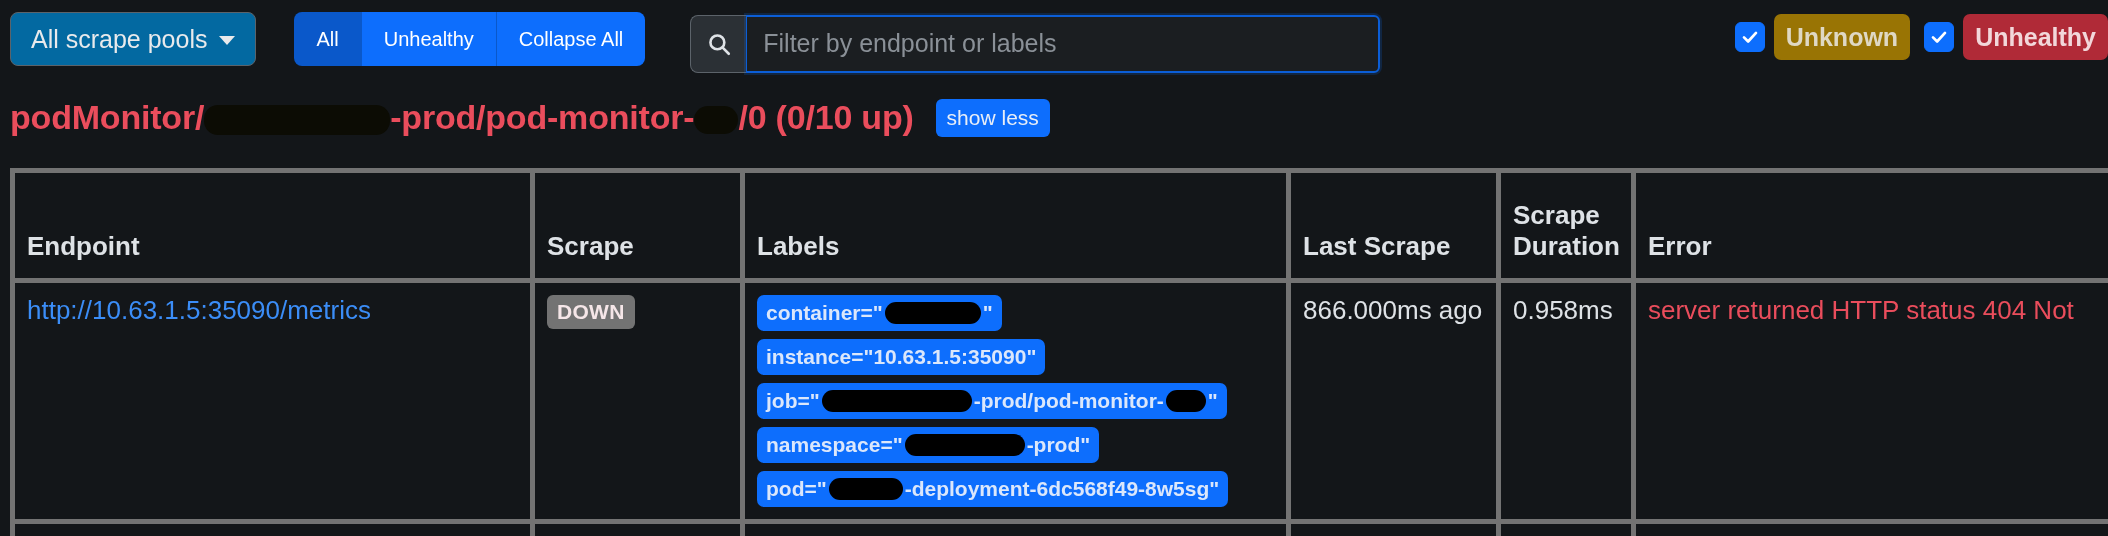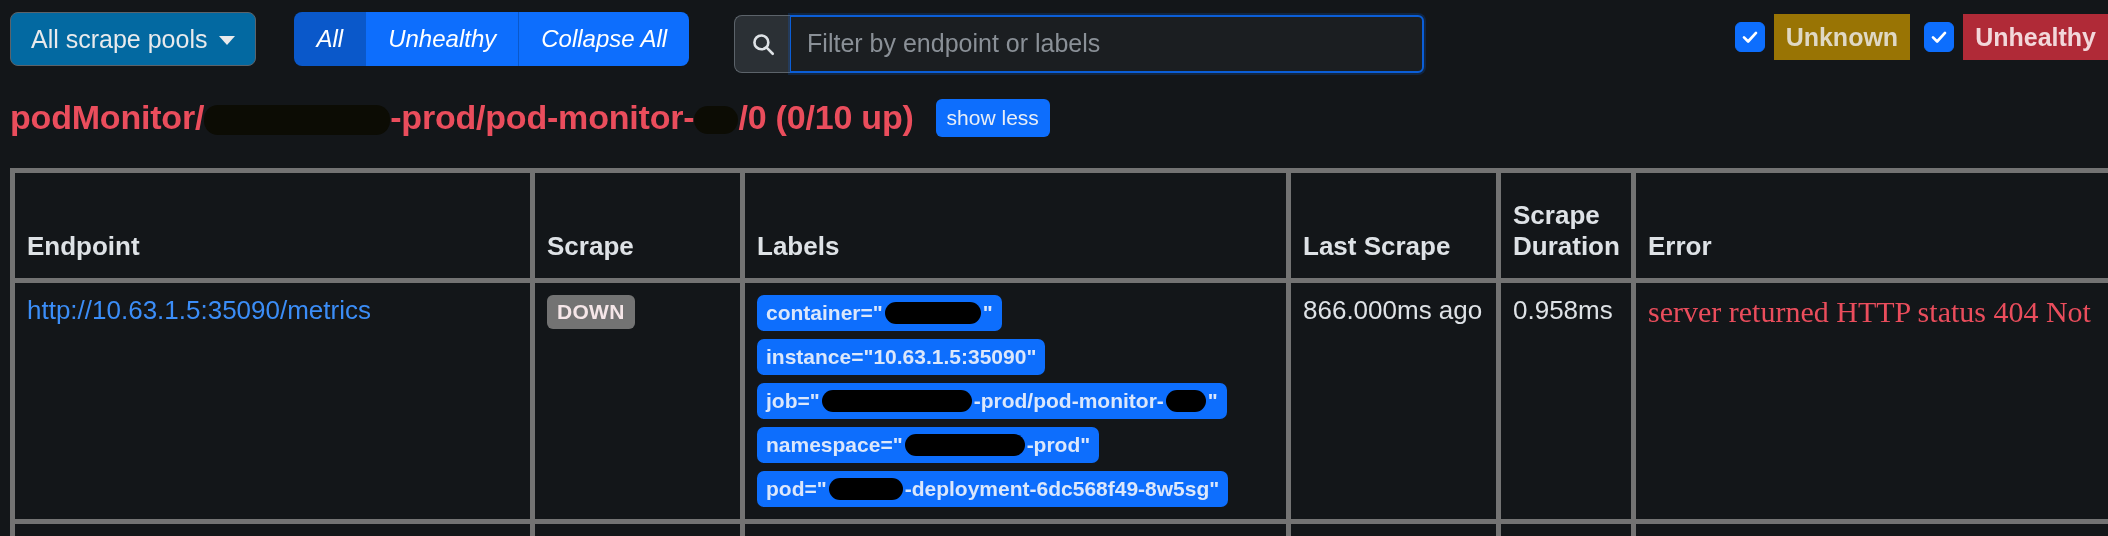--- a/index.html
+++ b/index.html
@@ -41,27 +41,26 @@
     margin-top: 3px;
   }
 
   .btn-group {
     display: flex; height: 54px; margin-left: 38px; border-radius: 8px; overflow: hidden;
   }
   .bg-btn {
     background: #0d6efd;
     color: #fff;
     border: none;
-    font-size: 24px;
+    font-size: 20px;
     padding: 0 22px;
     display: flex; align-items: center;
     cursor: pointer;
     font-family: "Liberation Sans", sans-serif;
     white-space: nowrap;
-    font-style: italic;
   }
   .bg-btn.active { background: #0a58ca; }
   .bg-btn + .bg-btn { border-left: 1px solid #0a58ca; }
 
   .search-wrap {
     display: flex; height: 58px; margin-left: 45px; width: 690px; margin-top: 9px;
   }
   .search-icon-box {
     width: 56px;
     background: #2b3035;
@@ -94,21 +93,21 @@
   .chk {
     width: 30px; height: 30px; border-radius: 6px;
     background: #0d6efd; border: 1px solid #0d6efd;
     display: flex; align-items: center; justify-content: center;
     margin-right: 9px; margin-left: 14px;
     cursor: pointer; flex: none;
   }
   .chk svg { display: block; }
   .pill {
     height: 46px; display: flex; align-items: center;
-    padding: 0 12px; border-radius: 0;
+    padding: 0 12px; border-radius: 7px;
     font-size: 25px; font-weight: bold; color: #fff;
     white-space: nowrap;
   }
   .pill.unknown { background: #997404; color: #dfd8c4; }
   .pill.unhealthy { background: #b02a37; color: #f2d7da; }
 
   
   .title-row {
     position: absolute; left: 10px; top: 98px;
     display: flex; align-items: center; gap: 22px;
@@ -185,21 +184,21 @@
     white-space: nowrap;
     display: inline-flex; align-items: center;
     cursor: pointer;
   }
   .lbl .redact { background: #000; border-radius: 12px; margin: 0 2px; height: 22px; }
   .lr-a { width: 74px; } .lr-b { width: 96px; } .lr-c { width: 120px; }
   .lr-d { width: 40px; } .lr-e { width: 150px; } .lr-f { width: 88px; }
 
   td.last, td.dur { padding-top: 20px; font-size: 26px; }
   td.err { padding-top: 20px; }
-  .err-text { color: #ea4d5c; font-size: 30px; white-space: nowrap; font-family: Liberation Serif, serif; }
+  .err-text { color: #ea4d5c; font-size: 26px; white-space: nowrap; }
 
   tr.row1 td { height: 178px; }
   tr.row2 td { height: 120px; }
 </style>
 </head>
 <body>
 
 <div class="page">
 
   <div class="toolbar">

